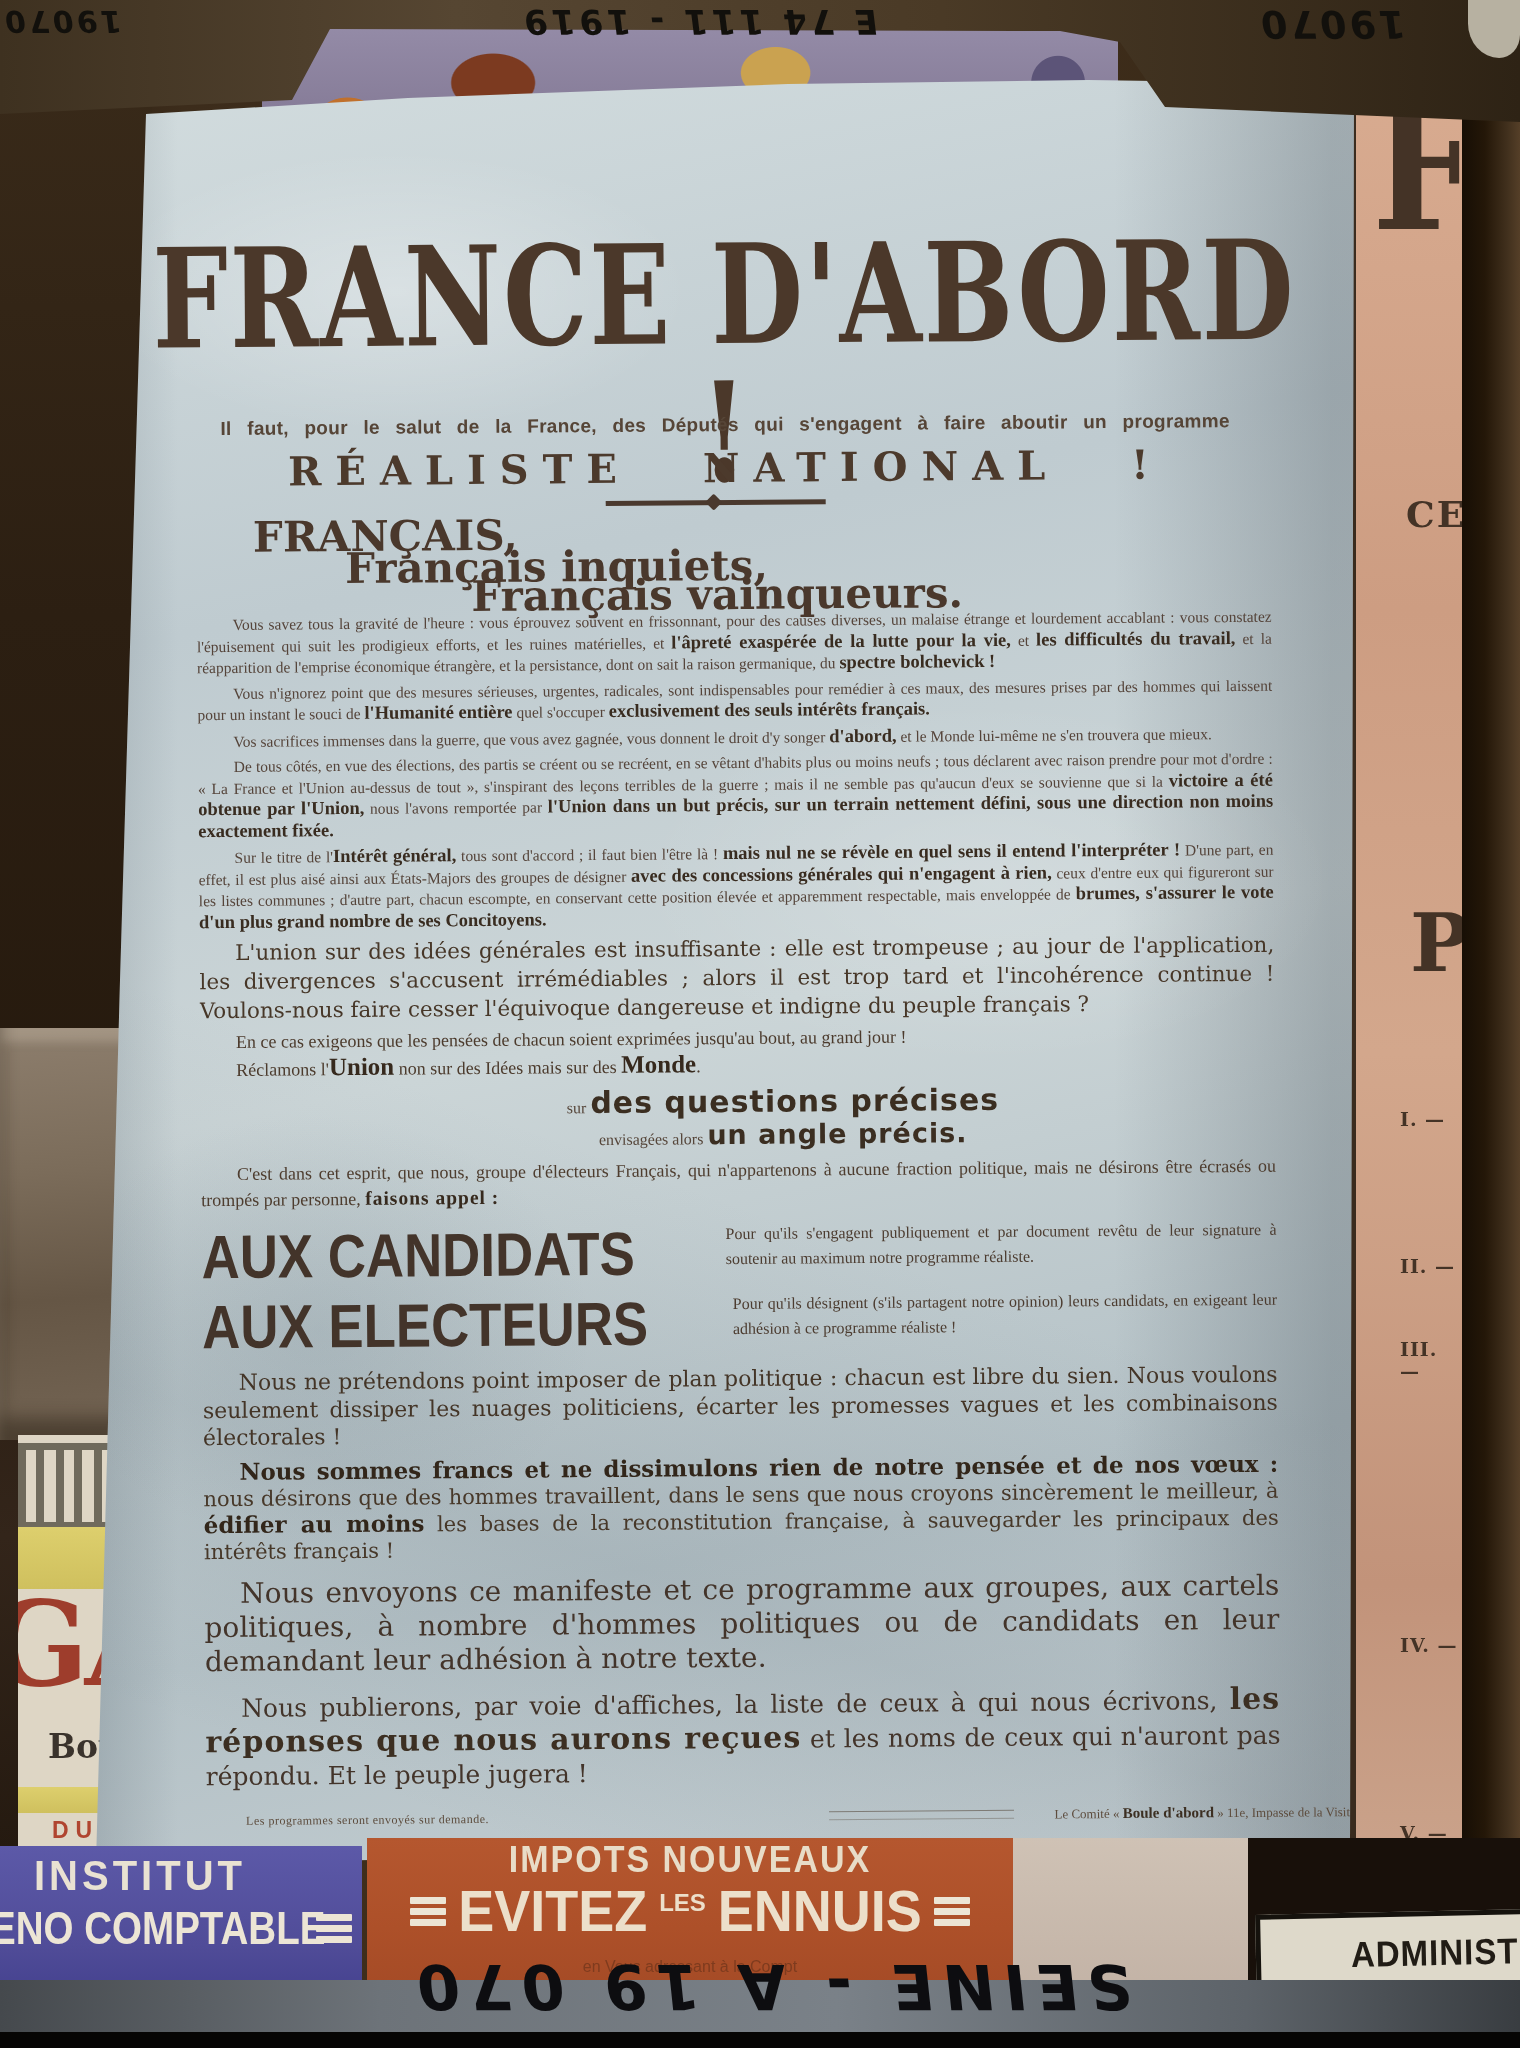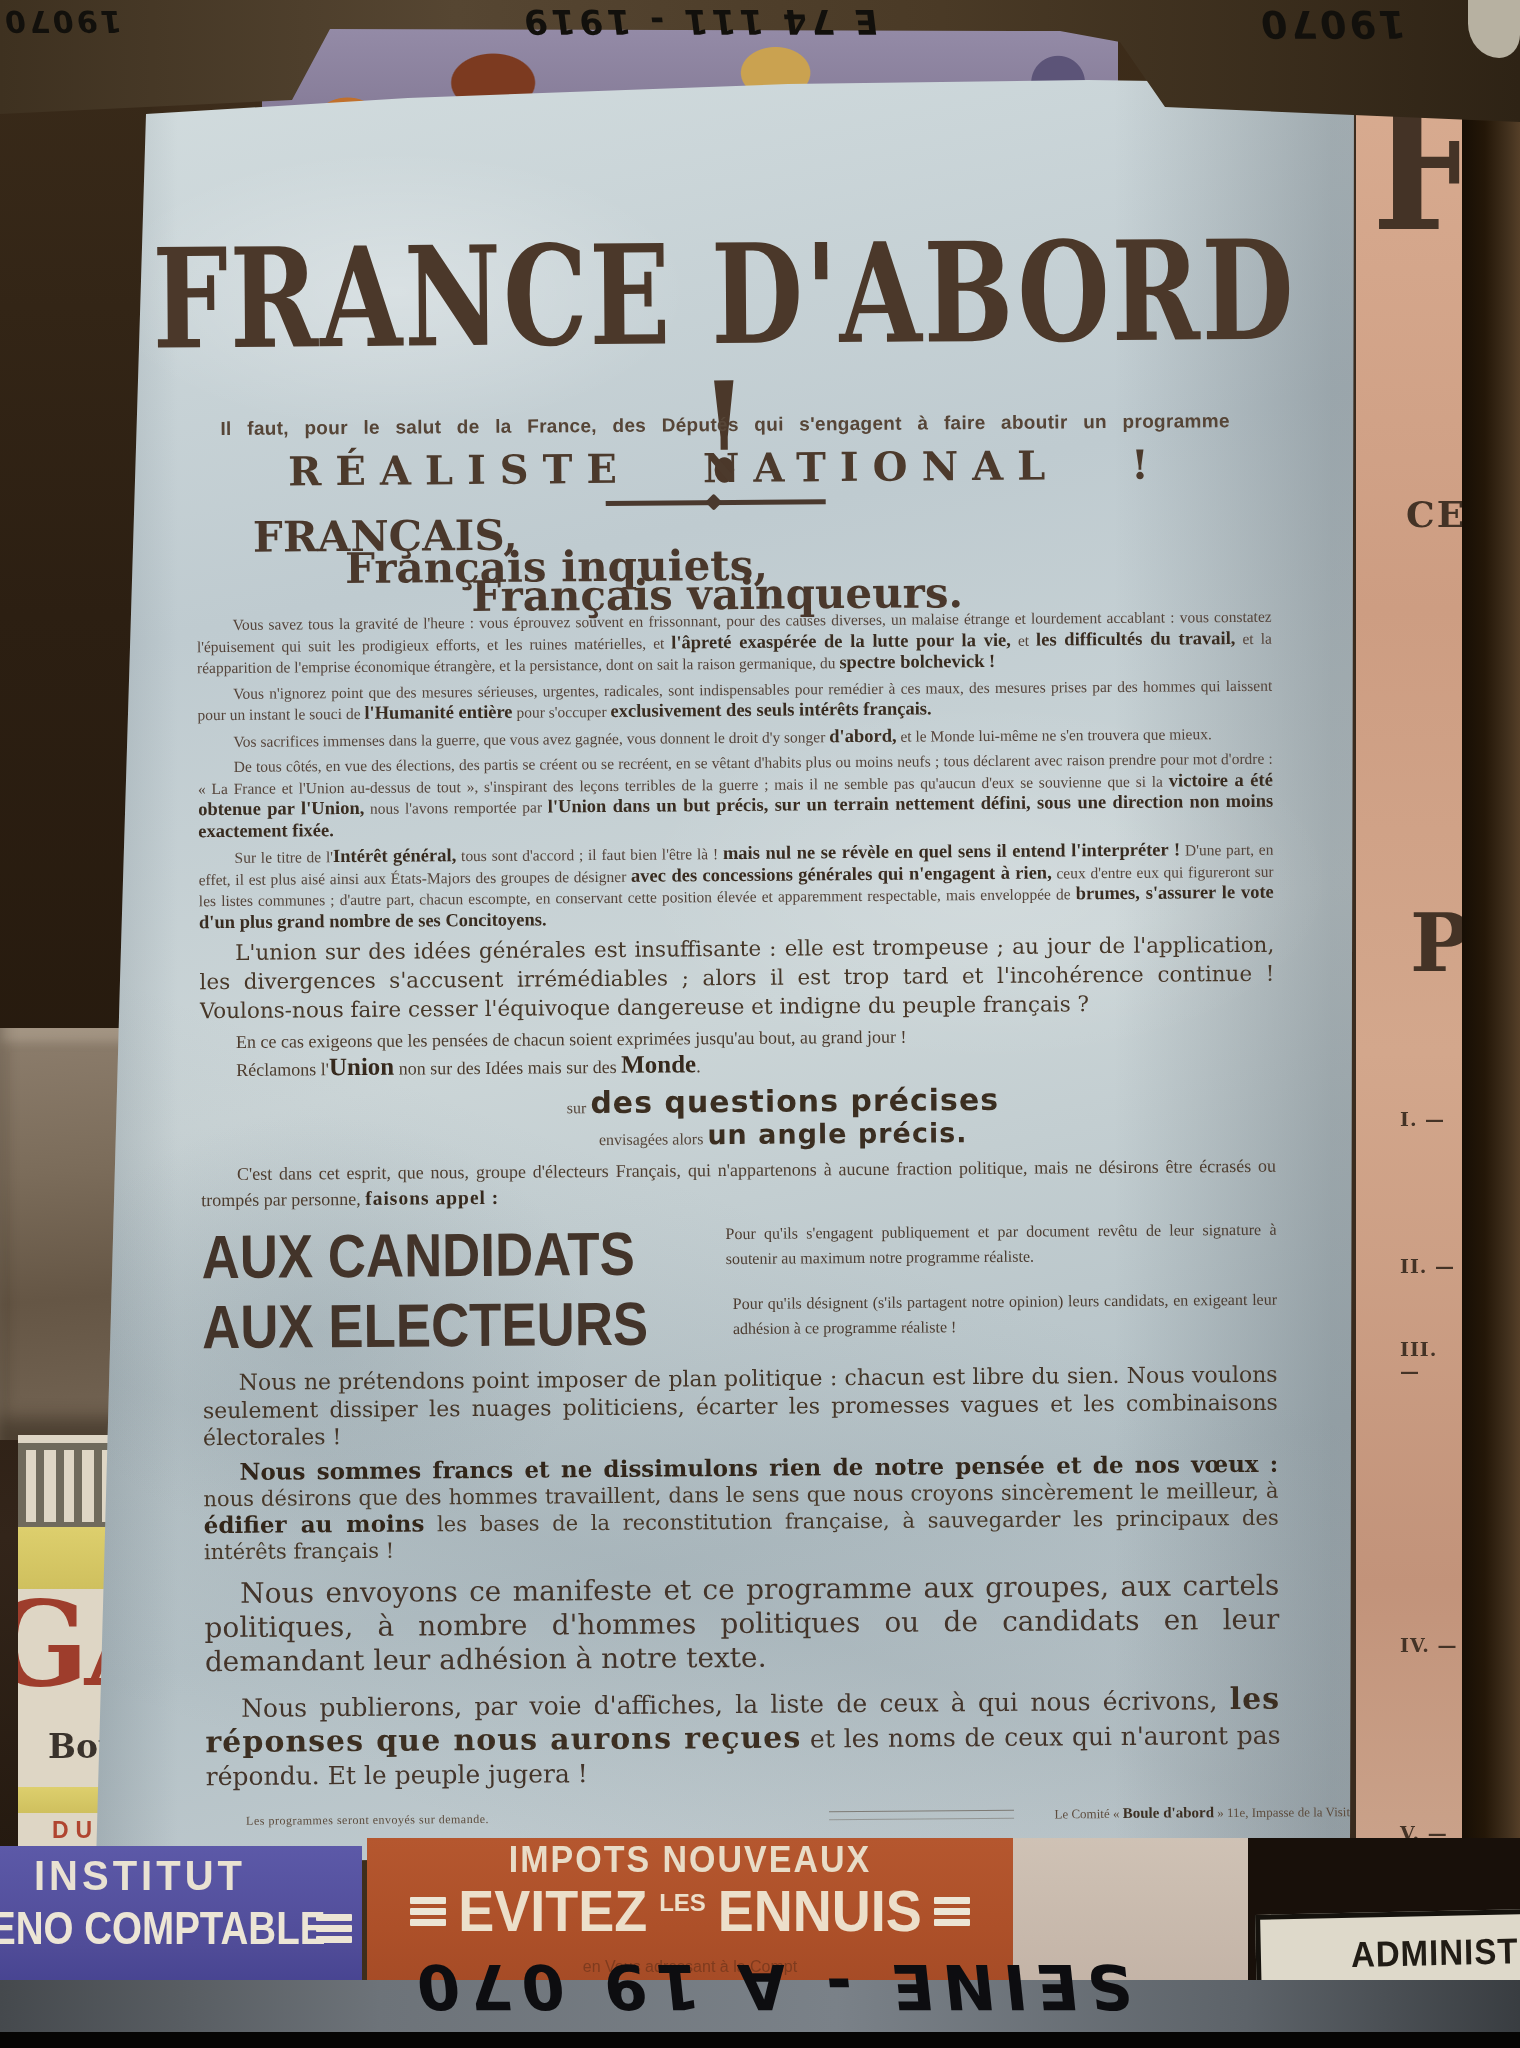--- a/index.html
+++ b/index.html
@@ -201,21 +201,21 @@
       <div class="headline">FRANCE D'ABORD !</div>
       <div class="subtitle">Il faut, pour le salut de la France, des Députés qui s'engagent à faire aboutir un programme</div>
       <div class="subtitle2">RÉALISTE NATIONAL !</div>
       <div class="divider"></div>
       <div class="sal sal1">FRANÇAIS,</div>
       <div class="sal sal2">Français inquiets,</div>
       <div class="sal sal3">Français vainqueurs.</div>
 
       <div class="flow">
         <p class="sm"><span>Vous savez tous la gravité de l'heure : vous éprouvez souvent en frissonnant, pour des causes diverses, un malaise étrange et lourdement accablant : vous constatez l'épuisement qui suit les prodigieux efforts, et les ruines matérielles, et </span><b>l'âpreté exaspérée de la lutte pour la vie,</b><span> et </span><b>les difficultés du travail,</b><span> et la réapparition de l'emprise économique étrangère, et la persistance, dont on sait la raison germanique, du </span><b>spectre bolchevick !</b></p>
-        <p class="sm"><span>Vous n'ignorez point que des mesures sérieuses, urgentes, radicales, sont indispensables pour remédier à ces maux, des mesures prises par des hommes qui laissent pour un instant le souci de </span><b>l'Humanité entière</b><span> pour s'occuper </span><b>exclusivement des seuls intérêts français.</b></p>
+        <p class="sm"><span>Vous n'ignorez point que des mesures sérieuses, urgentes, radicales, sont indispensables pour remédier à ces maux, des mesures prises par des hommes qui laissent pour un instant le souci de </span><b>l'Humanité entière</b><span> quel s'occuper </span><b>exclusivement des seuls intérêts français.</b></p>
         <p class="sm"><span>Vos sacrifices immenses dans la guerre, que vous avez gagnée, vous donnent le droit d'y songer </span><b>d'abord,</b><span> et le Monde lui-même ne s'en trouvera que mieux.</span></p>
         <p class="sm"><span>De tous côtés, en vue des élections, des partis se créent ou se recréent, en se vêtant d'habits plus ou moins neufs ; tous déclarent avec raison prendre pour mot d'ordre : « La France et l'Union au-dessus de tout », s'inspirant des leçons terribles de la guerre ; mais il ne semble pas qu'aucun d'eux se souvienne que si la </span><b>victoire a été obtenue par l'Union,</b><span> nous l'avons remportée par </span><b>l'Union dans un but précis, sur un terrain nettement défini, sous une direction non moins exactement fixée.</b></p>
         <p class="sm"><span>Sur le titre de l'</span><b>Intérêt général,</b><span> tous sont d'accord ; il faut bien l'être là ! </span><b>mais nul ne se révèle en quel sens il entend l'interpréter !</b><span> D'une part, en effet, il est plus aisé ainsi aux États-Majors des groupes de désigner </span><b>avec des concessions générales qui n'engagent à rien,</b><span> ceux d'entre eux qui figureront sur les listes communes ; d'autre part, chacun escompte, en conservant cette position élevée et apparemment respectable, mais enveloppée de </span><b>brumes, s'assurer le vote d'un plus grand nombre de ses Concitoyens.</b></p>
         <p class="p6">L'union sur des idées générales est insuffisante : elle est trompeuse ; au jour de l'application, les divergences s'accusent irrémédiables ; alors il est trop tard et l'incohérence continue ! Voulons-nous faire cesser l'équivoque dangereuse et indigne du peuple français ?</p>
         <p class="p7">En ce cas exigeons que les pensées de chacun soient exprimées jusqu'au bout, au grand jour !</p>
         <p class="p8"><span>Réclamons l'</span><b>Union</b><span> non sur des Idées mais sur des </span><b>Monde</b><span>.</span></p>
         <p class="centerline c1"><span class="lead">sur </span><span class="big">des questions précises</span></p>
         <p class="centerline c2"><span class="lead">envisagées alors </span><span class="big">un angle précis.</span></p>
         <p class="p9"><span>C'est dans cet esprit, que nous, groupe d'électeurs Français, qui n'appartenons à aucune fraction politique, mais ne désirons être écrasés ou trompés par personne, </span><b>faisons appel :</b></p>
 

